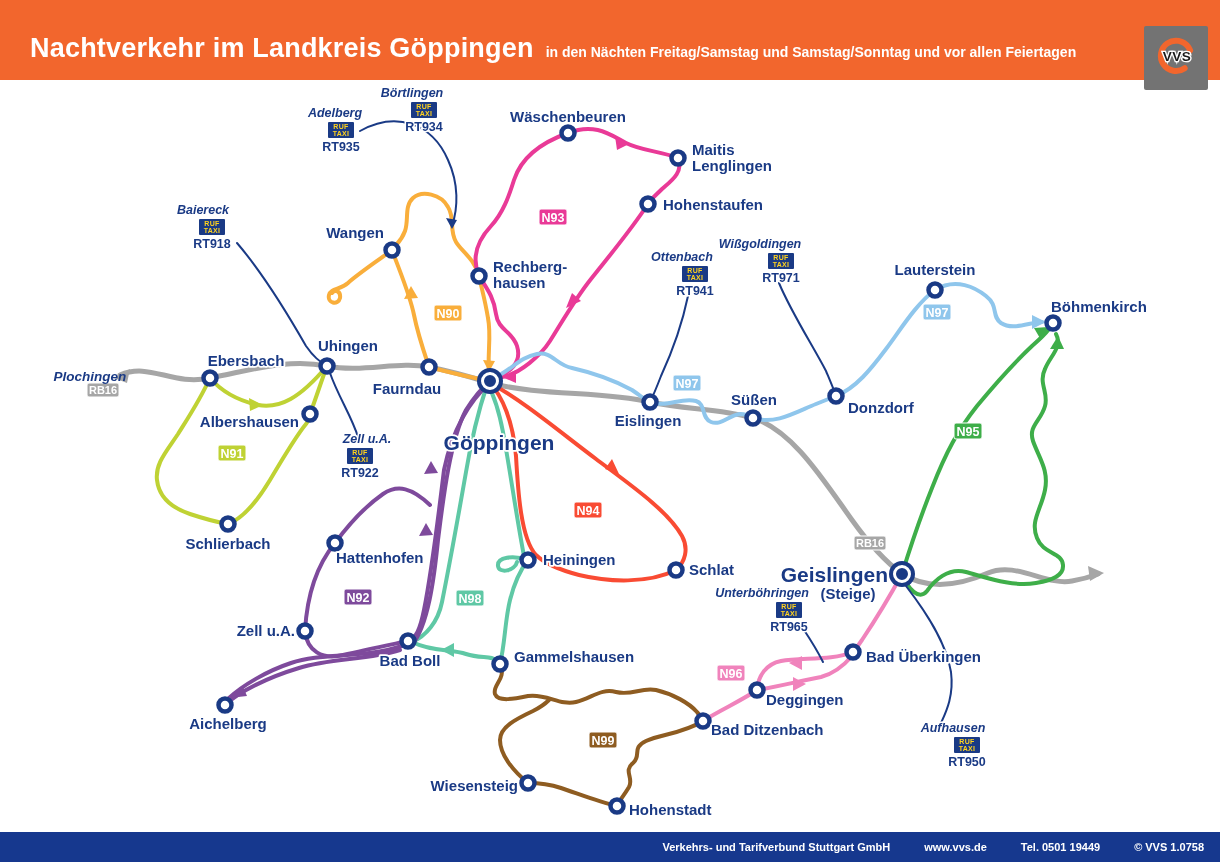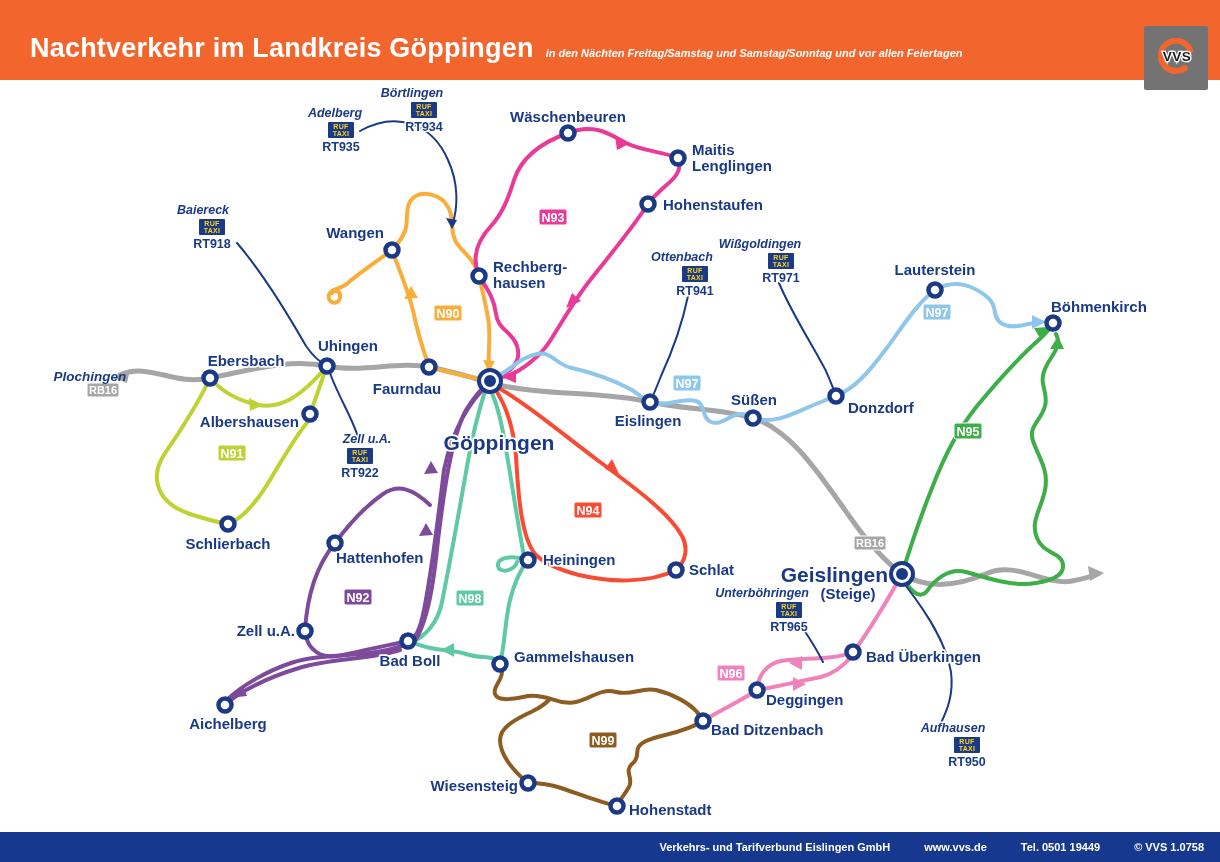--- a/index.html
+++ b/index.html
@@ -2,21 +2,21 @@
 <html style="--navy: #1A3A85; --orange: #F2662D; --footer: #16388E; --ryellow: #FFD21E;"><head>
 <meta charset="utf-8">
 <style>
   :root{ --navy:#1A3A85; --orange:#F2662D; --footer:#16388E; --ryellow:#FFD21E; }
   html,body{margin:0;padding:0;}
   body{width:1220px;height:862px;position:relative;background:#fff;overflow:hidden;
        font-family:"Liberation Sans",sans-serif;}
   .header{position:absolute;top:0;left:0;width:1220px;height:80px;background:var(--orange);z-index:5;}
   .titles{position:absolute;left:30px;bottom:16px;color:#fff;white-space:nowrap;}
   .title{font-size:27px;font-weight:bold;letter-spacing:0.2px;margin-top:24px;}
-  .subtitle{font-size:11px;font-weight:bold;margin-left:12px;font-style:italic;}
+  .subtitle{font-size:14px;font-weight:bold;margin-left:12px;}
   .logo{position:absolute;top:26px;right:12px;width:64px;height:64px;background:#737373;
         border-radius:2px;z-index:6;display:flex;align-items:center;justify-content:center;margin-left:32px;}
   .footer{position:absolute;left:0;bottom:0;width:1220px;height:30px;background:var(--footer);
           z-index:5;display:flex;align-items:center;justify-content:flex-end;gap:34px;
           padding-right:16px;box-sizing:border-box;color:#fff;font-size:11px;font-weight:bold;}
   svg.map{position:absolute;top:0;left:0;z-index:1;}
   .route{fill:none;stroke-width:4;stroke-linecap:round;stroke-linejoin:round;}
   .rb{stroke-width:5;}
   .conn{fill:none;stroke:var(--navy);stroke-width:2;stroke-linecap:round;}
   .navy-arrow{fill:var(--navy);}
@@ -382,17 +382,17 @@
 </div>
 
 <div class="logo">
   <svg width="52" height="52" viewBox="0 0 48 48">
     <circle cx="24" cy="22" r="14" fill="none" stroke="#F2662D" stroke-width="5.5" stroke-linecap="round" stroke-dasharray="69 19" transform="rotate(55 24 22)"></circle>
     <text x="25" y="27" text-anchor="middle" font-size="12.5" font-weight="bold" fill="#1A1A1A" stroke="#fff" stroke-width="2.5" paint-order="stroke" letter-spacing="0.5">VVS</text>
   </svg>
 </div>
 
 <div class="footer">
-  <span>Verkehrs- und Tarifverbund Eislingen GmbH</span>
+  <span>Verkehrs- und Tarifverbund Stuttgart GmbH</span>
   <span>www.vvs.de</span>
   <span>Tel. 0501 19449</span>
   <span>© VVS 1.0758</span>
 </div>
 
 </body></html>

